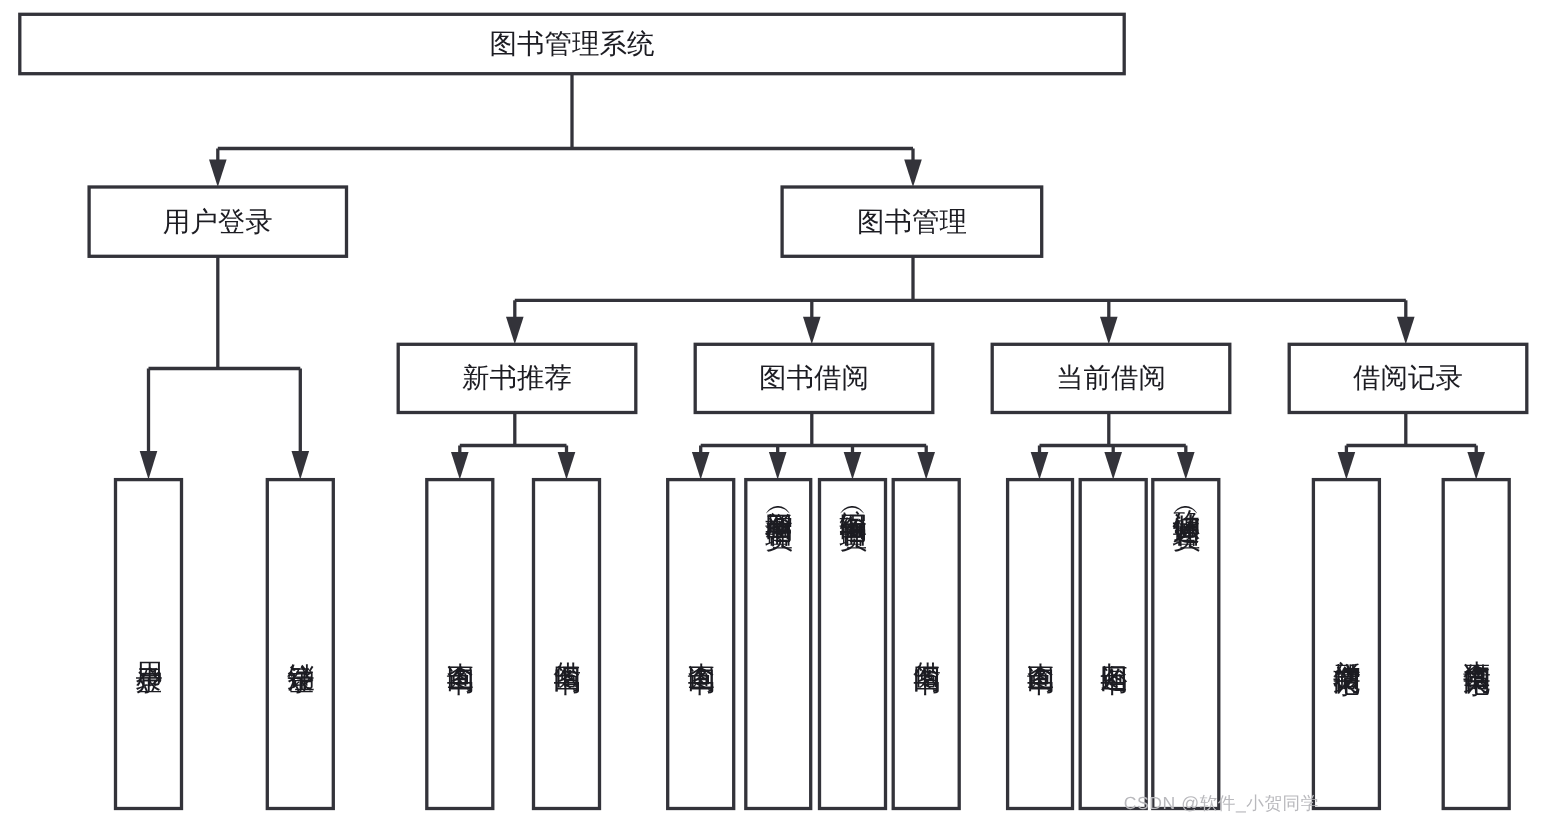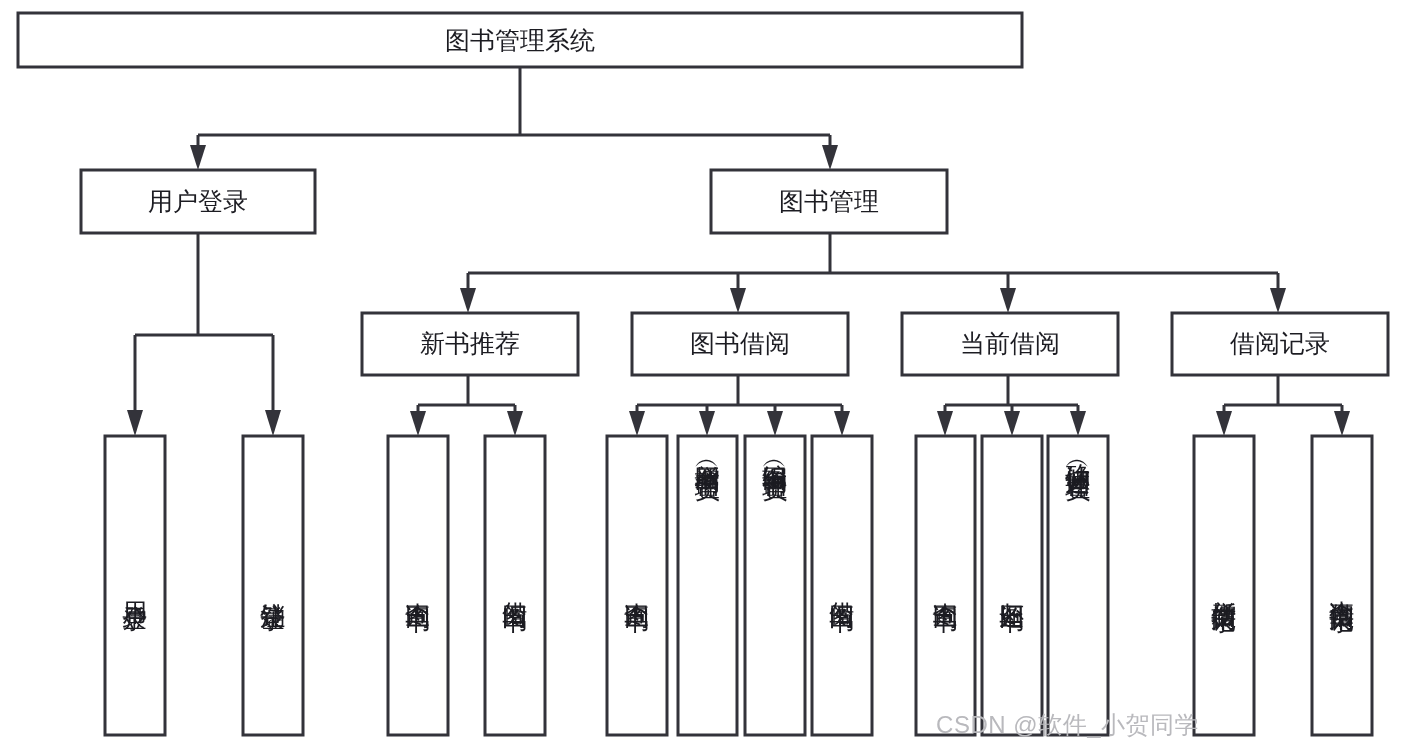--- a/index.html
+++ b/index.html
@@ -62,21 +62,21 @@
     justify-content: center;
     text-align: center;
     white-space: nowrap;
     pointer-events: none;
   }
   #watermark {
     position: absolute;
     right: 8px;
     bottom: 6px;
     font-family: "Liberation Sans", "DejaVu Sans", sans-serif;
-    font-size: 24px;
+    font-size: 16px;
     color: #b9b9bd;
     white-space: nowrap;
     letter-spacing: 0.5px;
   }
 </style>
 </head>
 <body>
 
 <div id="diagram-root">
 

